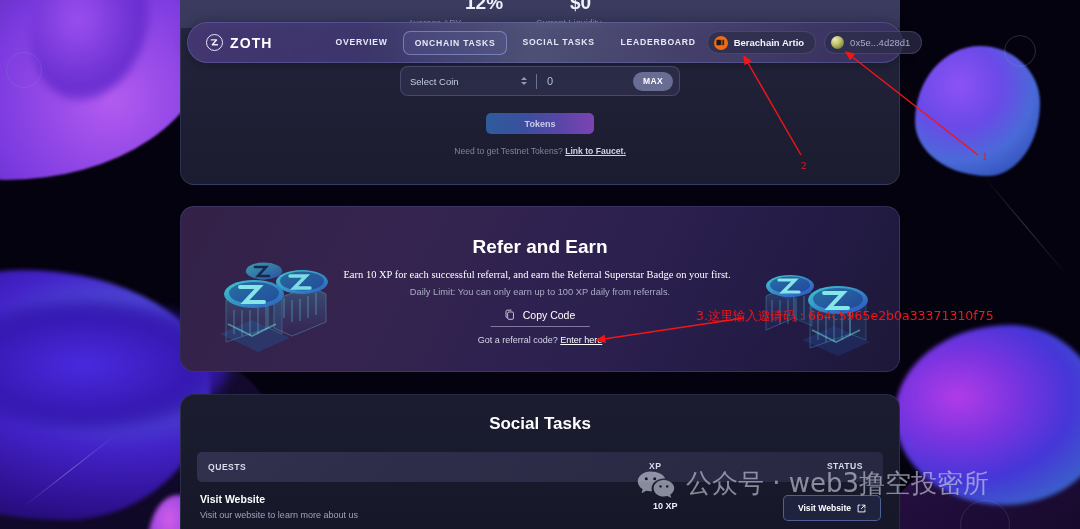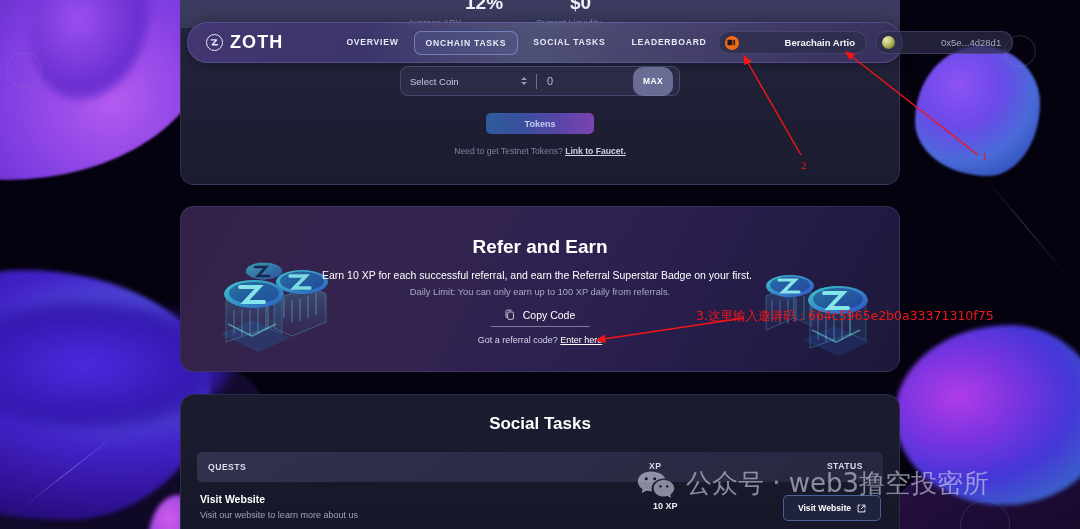--- a/index.html
+++ b/index.html
@@ -137,42 +137,42 @@
     display: flex; align-items: center;
     backdrop-filter: blur(4px);
   }
   .brand { display: flex; align-items: center; gap: 7px; margin-left: 18px; }
   .brand-mark {
     width: 17px; height: 17px; border-radius: 50%;
     border: 1.4px solid #e9ecf8;
     display: flex; align-items: center; justify-content: center;
   }
   .brand-mark svg { display: block; }
-  .brand-name { color: #ffffff; font-size: 18px; font-weight: bold; letter-spacing: 1.1px; }
+  .brand-name { color: #ffffff; font-size: 14px; font-weight: bold; letter-spacing: 1.1px; }
 
   .navlinks { display: flex; align-items: flex-start; gap: 4px; margin-left: 52px; }
   .navlink {
     color: #e6e9f7; font-size: 8.6px; font-weight: bold; letter-spacing: 0.75px;
     padding: 6px 11px; border-radius: 7px; white-space: nowrap;
     cursor: pointer;
   }
   .navlink.active {
     border: 1px solid rgba(150,170,235,0.55);
     background: rgba(110,125,195,0.14);
   }
 
   .navright { margin-left: auto; margin-right: 12px; display: flex; align-items: center; gap: 8px; }
   .chip {
     display: flex; align-items: center; gap: 6px;
     height: 23px; padding: 0 11px 0 6px; border-radius: 12px;
     background: rgba(45,44,72,0.72);
     border: 1px solid rgba(120,128,190,0.28);
     cursor: pointer;
   }
-  .chip-label { font-size: 9.5px; font-weight: bold; color: #f2f3fb; white-space: nowrap; margin-left: 40px; }
+  .chip-label { font-size: 9.5px; font-weight: bold; color: #f2f3fb; white-space: nowrap; }
   .chip-addr .chip-label { color: #a9adc9; font-weight: normal; font-size: 9.5px; }
   .chip-icon-bera {
     width: 14px; height: 14px; border-radius: 50%;
     background: #ef6c15;
     display: flex; align-items: center; justify-content: center;
   }
   .chip-icon-bera svg { display: block; }
   .chip-icon-acct {
     width: 13px; height: 13px; border-radius: 50%;
     background: radial-gradient(circle at 32% 28%, #e8eac0 0%, #c3c36a 40%, #7c8a3e 75%, #4f5c28 100%);
@@ -197,21 +197,21 @@
     border-left: 3px solid transparent; border-right: 3px solid transparent;
   }
   .spinner i.up { border-bottom: 3.5px solid #b9bdd6; }
   .spinner i.dn { border-top: 3.5px solid #b9bdd6; }
   .coin-divider { width: 1px; height: 15px; background: rgba(175,182,215,0.5); }
   .coin-amount {
     flex: 1; height: 100%; display: flex; align-items: center; padding-left: 10px;
     color: #b8bcd4; font-size: 11px; cursor: text;
   }
   .max-btn {
-    margin-right: 6px; height: 29px; padding: 0 10px; border-radius: 10px;
+    margin-right: 6px; height: 19px; padding: 0 10px; border-radius: 10px;
     background: rgba(143,148,196,0.62);
     color: #ffffff; font-size: 8.5px; font-weight: bold; letter-spacing: 0.4px;
     display: flex; align-items: center; cursor: pointer;
     border: none;
   }
   .deposit-btn {
     position: absolute; left: 486px; top: 113px; width: 108px; height: 21px;
     border-radius: 5px; border: none; cursor: pointer;
     background: linear-gradient(90deg, #2e5c9b 0%, #3b4f9e 35%, #5b45a8 70%, #7b44b3 100%);
     color: #c8ccee; font-size: 9px; font-weight: bold;
@@ -225,21 +225,21 @@
     color: #cfd3e6; font-weight: bold; text-decoration: underline; cursor: pointer;
   }
 
   
   .refer-title {
     position: absolute; left: 0; right: 0; top: 236px;
     text-align: center; color: #ffffff; font-size: 19px; font-weight: bold;
   }
   .refer-sub1 {
     position: absolute; left: 0; right: 6px; top: 269px;
-    text-align: center; color: #ffffff; font-size: 10.5px;
+    text-align: center; color: #ffffff; font-size: 10.5px; font-family: Liberation Serif, serif;
   }
   .refer-sub2 {
     position: absolute; left: 0; right: 0; top: 287px;
     text-align: center; color: #a8abc3; font-size: 9.3px;
   }
   .copy-code {
     position: absolute; left: 50%; transform: translateX(-50%); top: 306px;
     display: flex; align-items: flex-end; gap: 7px;
     padding: 3px 14px 5px 14px;
     border-bottom: 1px solid rgba(190,195,220,0.55);

